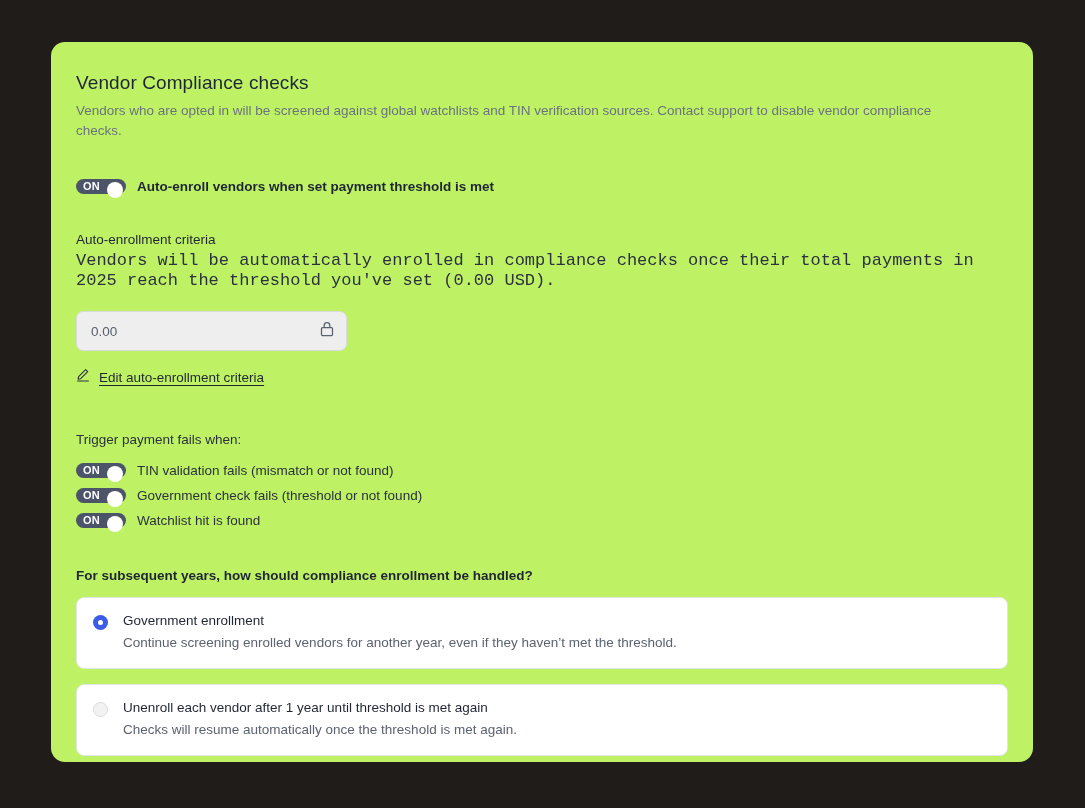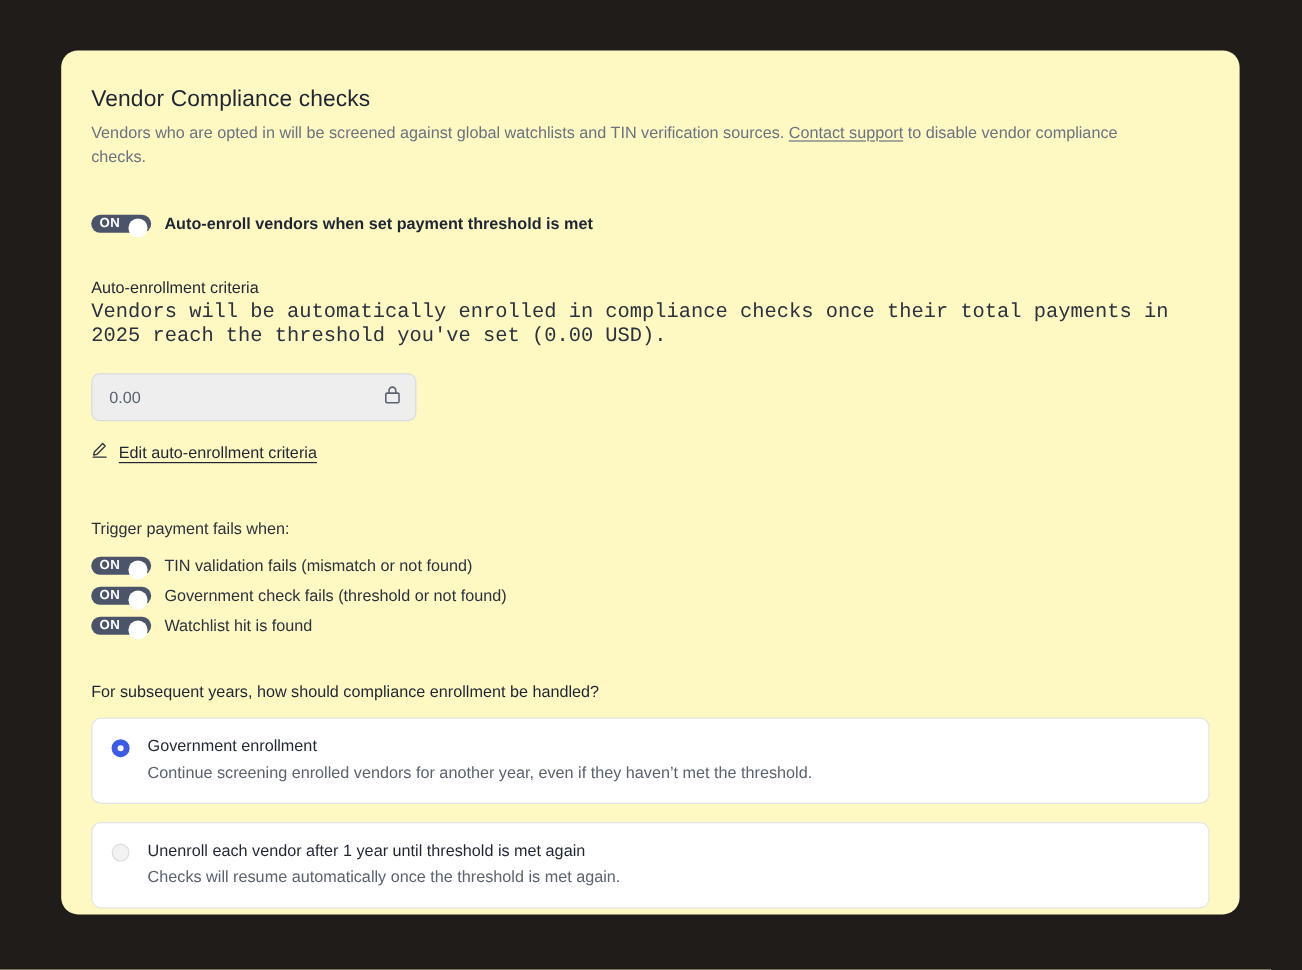--- a/index.html
+++ b/index.html
@@ -14,21 +14,21 @@
     font-family: "Liberation Sans", sans-serif;
     -webkit-font-smoothing: antialiased;
   }
 
   #panel {
     position: absolute;
     left: 51px;
     top: 42px;
     width: 982px;
     height: 720px;
-    background: #fef9c3;
+    background: #bef264;
     border-radius: 14px;
     overflow: hidden;
   }
 
   .inner {
     padding: 30px 25px 0 25px;
   }
 
   
   .page-title {
@@ -40,21 +40,20 @@
   }
   .page-desc {
     font-size: 13.5px;
     line-height: 20px;
     color: #6b7280;
     margin: 0;
     max-width: 880px;
   }
   .link-inline {
     color: #6b7280;
-    text-decoration: underline;
     text-underline-offset: 2px;
     cursor: pointer;
   }
 
   
   .toggle-row {
     display: flex;
     align-items: center;
     gap: 11px;
   }
@@ -154,21 +153,21 @@
     font-size: 13.5px;
     color: #2b313d;
     margin: 0 0 16px 0;
   }
   .trigger-list { display: flex; flex-direction: column; gap: 10px; }
 
   
   .subsequent-section { margin-top: 40px; }
   .subsequent-q {
     font-size: 13.5px;
-    font-weight: 400;
+    font-weight: 700;
     color: #1f2533;
     margin: 0 0 14px 0;
   }
   .option-card {
     border: 1px solid #e2e3e6;
     border-radius: 8px;
     background: #ffffff;
     padding: 14px 16px 16px 16px;
     display: flex;
     gap: 15px;

